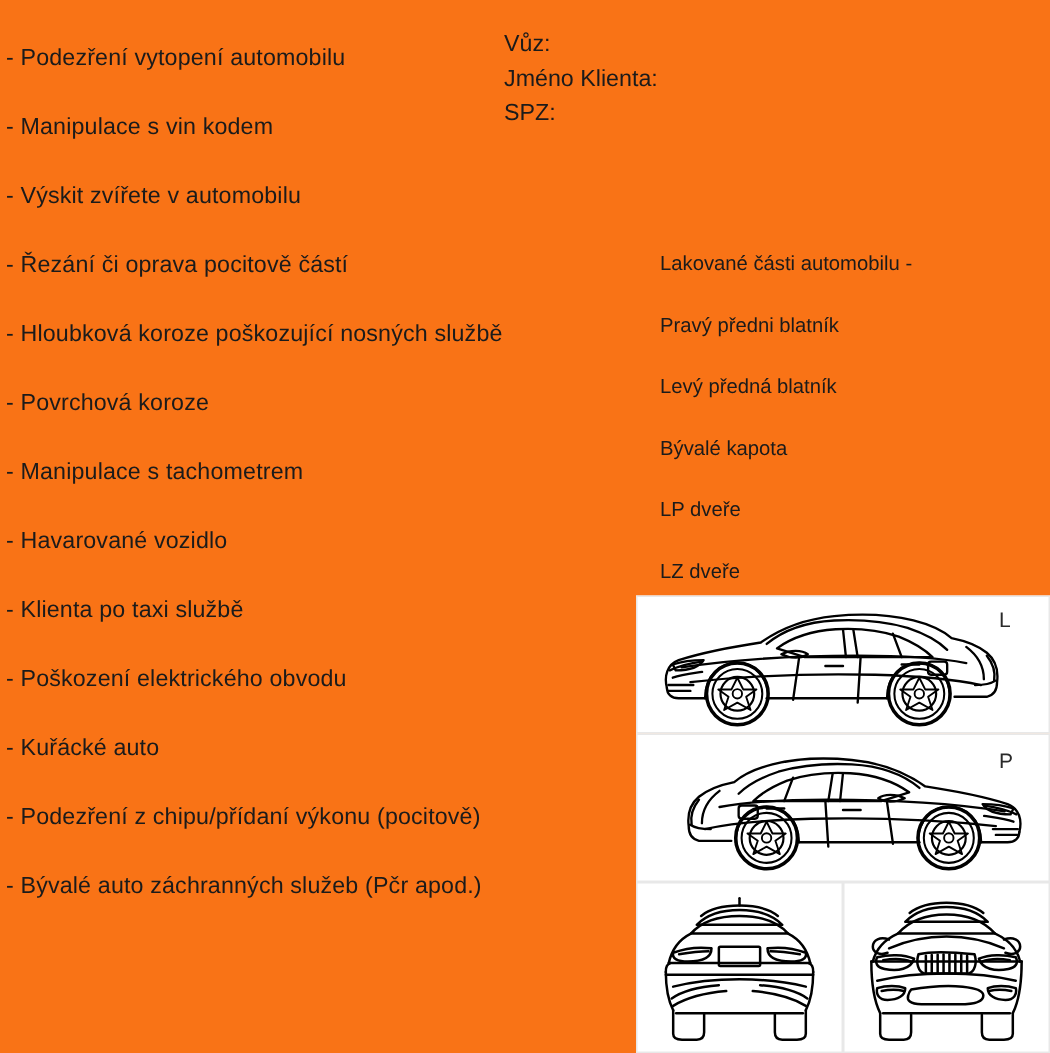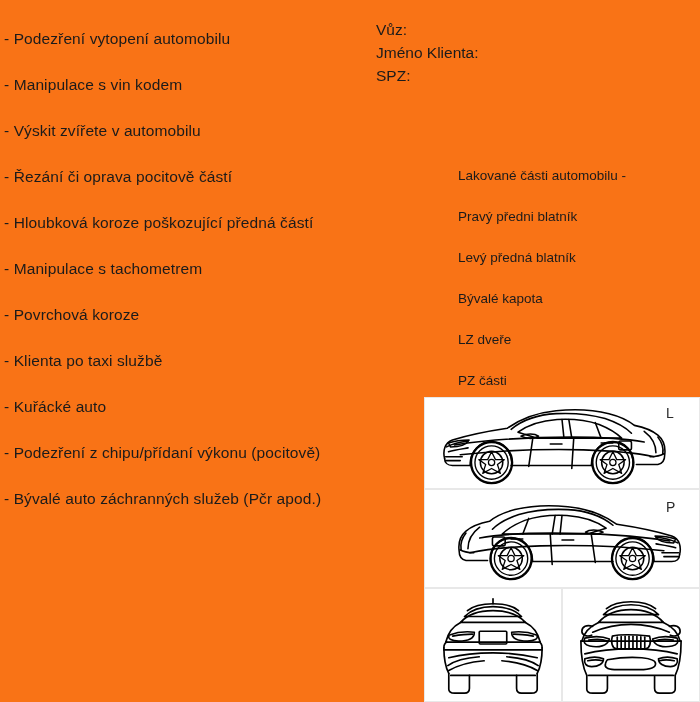--- a/index.html
+++ b/index.html
@@ -38,28 +38,27 @@
   }
 
   
   .header-block {
     position: absolute;
     left: 336px;
     top: 18px;
     font-size: 15.5px;
     line-height: 23px;
     color: #1b1b1b;
-    margin-left: 40px;
   }
   .header-line { white-space: nowrap; }
 
   
   .painted-block {
     position: absolute;
-    left: 458px;
+    left: 440px;
     top: 166px;
     font-size: 13.5px;
     line-height: 19px;
     color: #1b1b1b;
   }
   .painted-title { margin-bottom: 19px; white-space: nowrap; }
   .painted-group { margin-bottom: 19px; }
   .painted-line { white-space: nowrap; margin-top: 22px; }
 
   
@@ -97,24 +96,26 @@
 </head>
 <body>
 
 <div class="page">
 
   <div class="checklist">
     <div class="check-item">- Podezření vytopení automobilu</div>
     <div class="check-item">- Manipulace s vin kodem</div>
     <div class="check-item">- Výskit zvířete v automobilu</div>
     <div class="check-item">- Řezání či oprava pocitově částí</div>
-    <div class="check-item">- Hloubková koroze poškozující předná částí</div>
+    <div class="check-item">- Hloubková koroze poškozující nosných službě</div>
+    <div class="check-item">- Povrchová koroze</div>
     <div class="check-item">- Manipulace s tachometrem</div>
-    <div class="check-item">- Povrchová koroze</div>
+    <div class="check-item">- Havarované vozidlo</div>
     <div class="check-item">- Klienta po taxi službě</div>
+    <div class="check-item">- Poškození elektrického obvodu</div>
     <div class="check-item">- Kuřácké auto</div>
     <div class="check-item">- Podezření z chipu/přídaní výkonu (pocitově)</div>
     <div class="check-item">- Bývalé auto záchranných služeb (Pčr apod.)</div>
   </div>
 
   <div class="header-block">
     <div class="header-line">Vůz:</div>
     <div class="header-line">Jméno Klienta:</div>
     <div class="header-line">SPZ:</div>
   </div>
@@ -122,20 +123,21 @@
   <div class="painted-block">
     <div class="painted-title">Lakované části automobilu -</div>
 
     <div class="painted-group">
       <div class="painted-line">Pravý předni blatník</div>
       <div class="painted-line">Levý předná blatník</div>
       <div class="painted-line">Bývalé kapota</div>
     </div>
 
     <div class="painted-group">
+      <div class="painted-line">LP dveře</div>
       <div class="painted-line">LZ dveře</div>
       <div class="painted-line">PZ části</div>
       <div class="painted-line">5. dveře</div>
     </div>
 
     <div class="painted-group">
       <div class="painted-line">Střecha</div>
     </div>
   </div>
 

